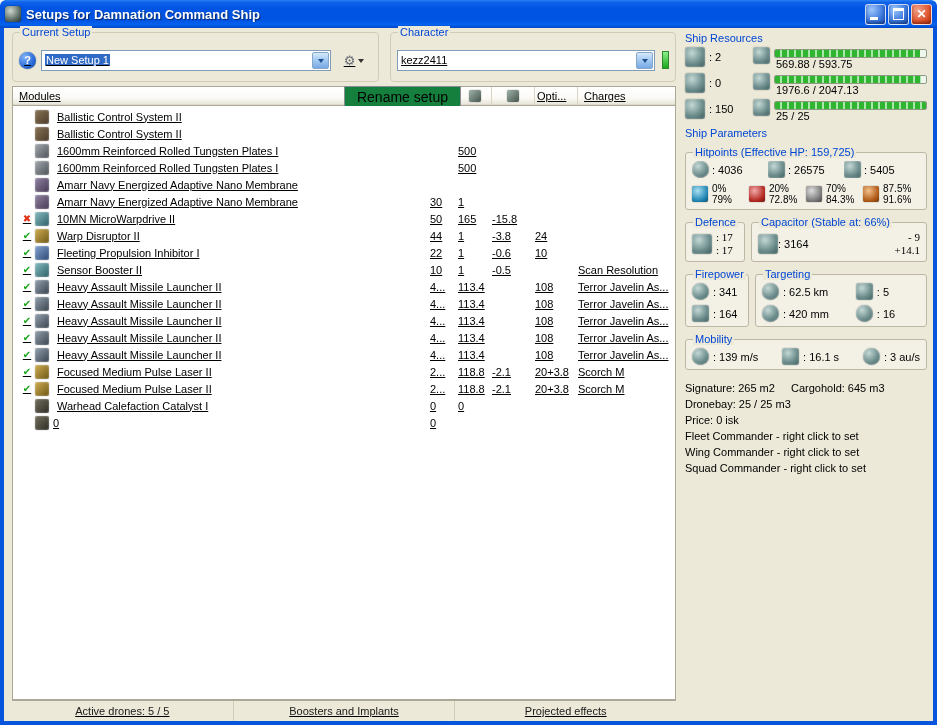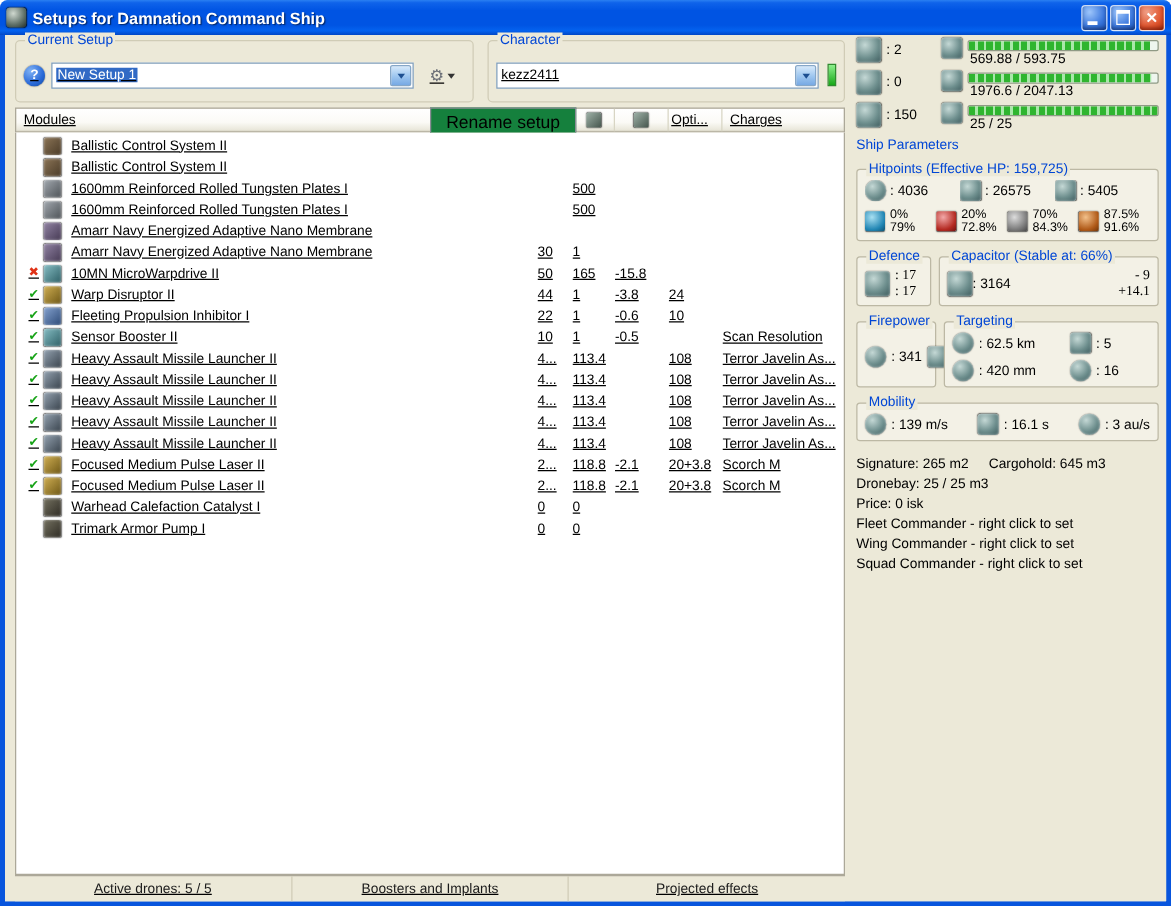--- a/index.html
+++ b/index.html
@@ -214,21 +214,21 @@
   .ricon { width: 16px; height: 16px; border-radius: 2px; flex: none; box-shadow: 0 0 1px #333; }
   .ricon.em  { background: radial-gradient(circle at 35% 30%, #a8e0f2, #2286b4 65%, #0e5170); }
   .ricon.th  { background: radial-gradient(circle at 35% 30%, #f2a8a8, #b42a22 65%, #701212); }
   .ricon.kin { background: radial-gradient(circle at 35% 30%, #dcdcdc, #7a7a7a 65%, #454545); }
   .ricon.exp { background: radial-gradient(circle at 35% 30%, #f2c08a, #b05a18 65%, #6e3408); }
   .rvals { display: flex; flex-direction: column; font-size: 10px; line-height: 11px; }
 
   .pair-row { display: flex; gap: 6px; margin-top: 12px; flex: none; }
   .pbox.defence { width: 60px; flex: none; }
   .pbox.capacitor { flex: 1; min-width: 0; }
-  .pbox.firepower { width: 64px; flex: none; display: flex; flex-direction: row; gap: 5px; }
+  .pbox.firepower { width: 64px; flex: none; display: flex; flex-direction: column; gap: 5px; }
   .pbox.targeting { flex: 1; min-width: 0; }
   .pbox.mobility { margin-top: 12px; flex: none; }
   .iconval { display: flex; align-items: center; gap: 4px; white-space: nowrap; }
   .stack { display: flex; flex-direction: column; line-height: 13px; font-family: Liberation Serif, serif; }
   .caprow { display: flex; align-items: center; }
   .caprow .capamt { flex: 1; }
   .tgrid { display: grid; grid-template-columns: 1.4fr 1fr; gap: 5px 4px; }
   .mobrow { display: flex; gap: 12px; justify-content: space-between; }
 
   .stats-block { margin-top: 10px; line-height: 16px; flex: none; }
@@ -465,38 +465,38 @@
     <span class="mname">Warhead Calefaction Catalyst I</span>
     <span class="mcol">0</span>
     <span class="mcol">0</span>
     <span class="mcol"></span>
     <span class="mcol"></span>
     <span class="mcol"></span>
   </div>
             <div class="mrow">
     <span class="mstatus"></span>
     <span class="icon16 ic-dark"></span>
-    <span class="mname">Trimark Armor Pump I</span>
     <span class="mcol">0</span>
     <span class="mcol">0</span>
     <span class="mcol"></span>
     <span class="mcol"></span>
     <span class="mcol"></span>
   </div>
           </div>
         <div class="bottom-tabs">
           <span class="btab">Active drones: 5 / 5</span>
           <span class="btab">Boosters and Implants</span>
           <span class="btab">Projected effects</span>
         </div>
       </div>
     </div>
 
     <div class="right-pane">
 
+      <div class="sec-label">Ship Resources</div>
 
       <div class="res-grid">
         <div class="res-left">
           <div class="slot-row">
             <span class="eve"></span>
             <span>: 2</span>
           </div>
           <div class="slot-row">
             <span class="eve"></span>
             <span>: 0</span>

